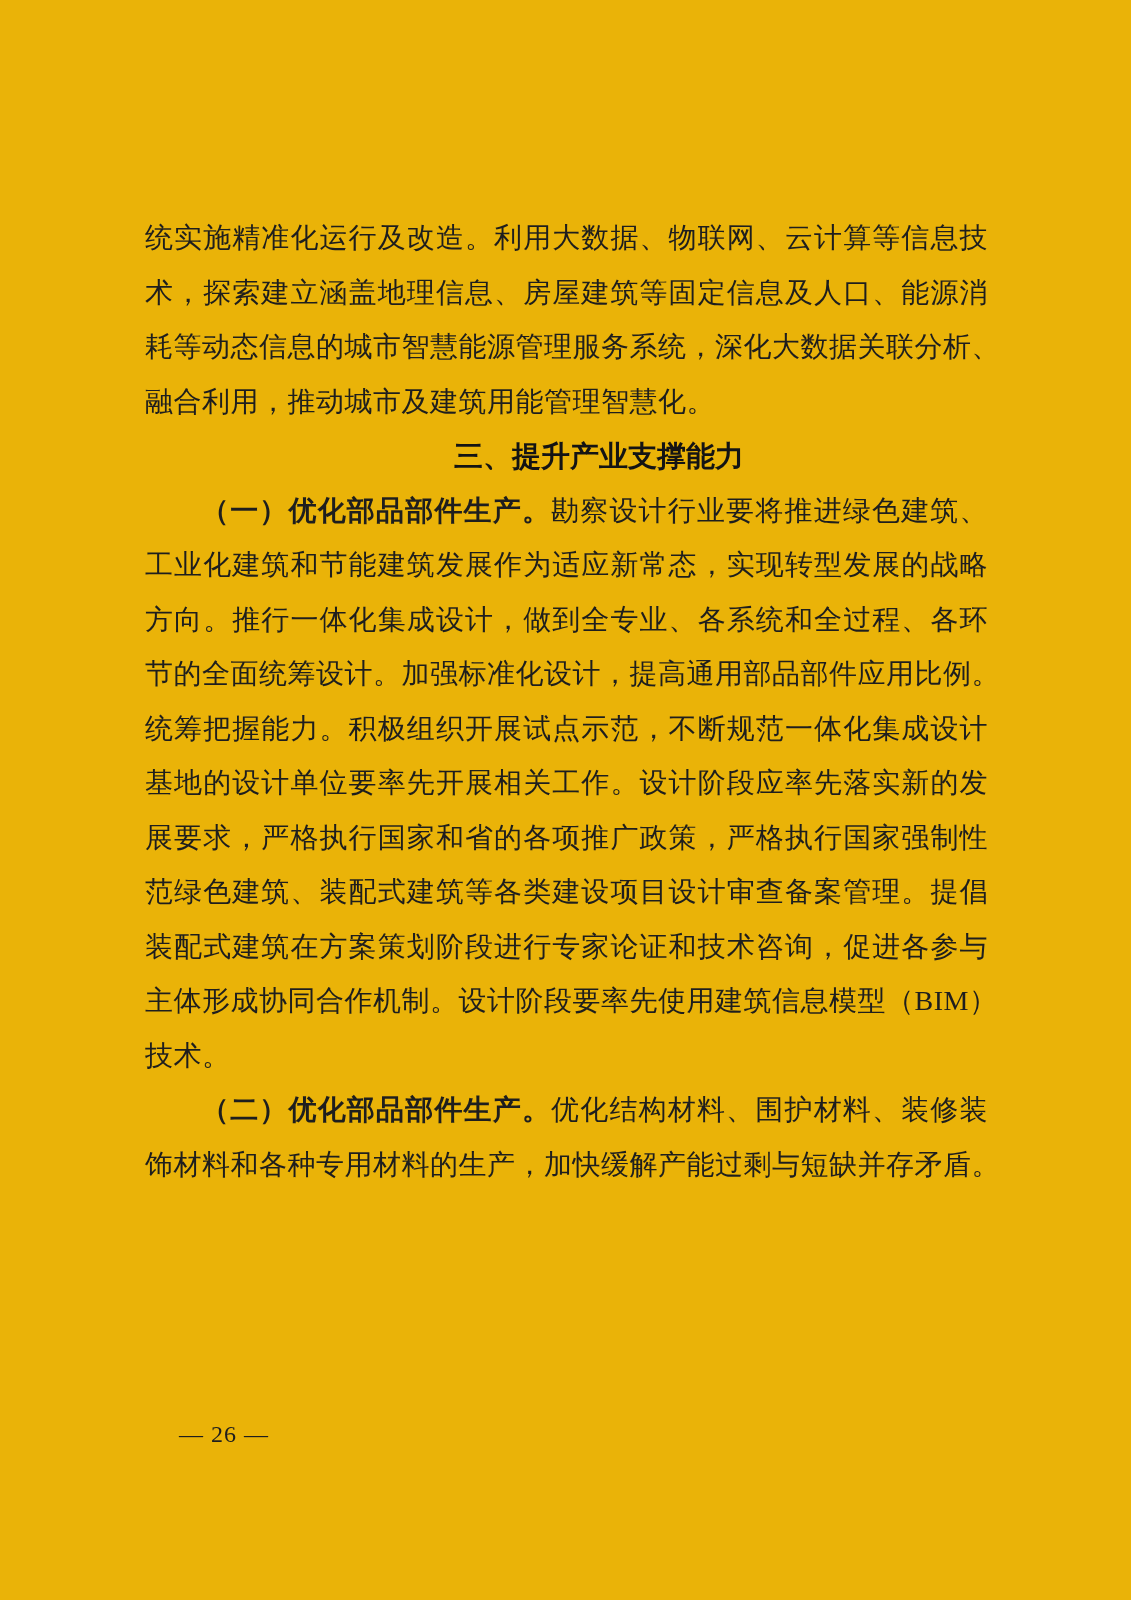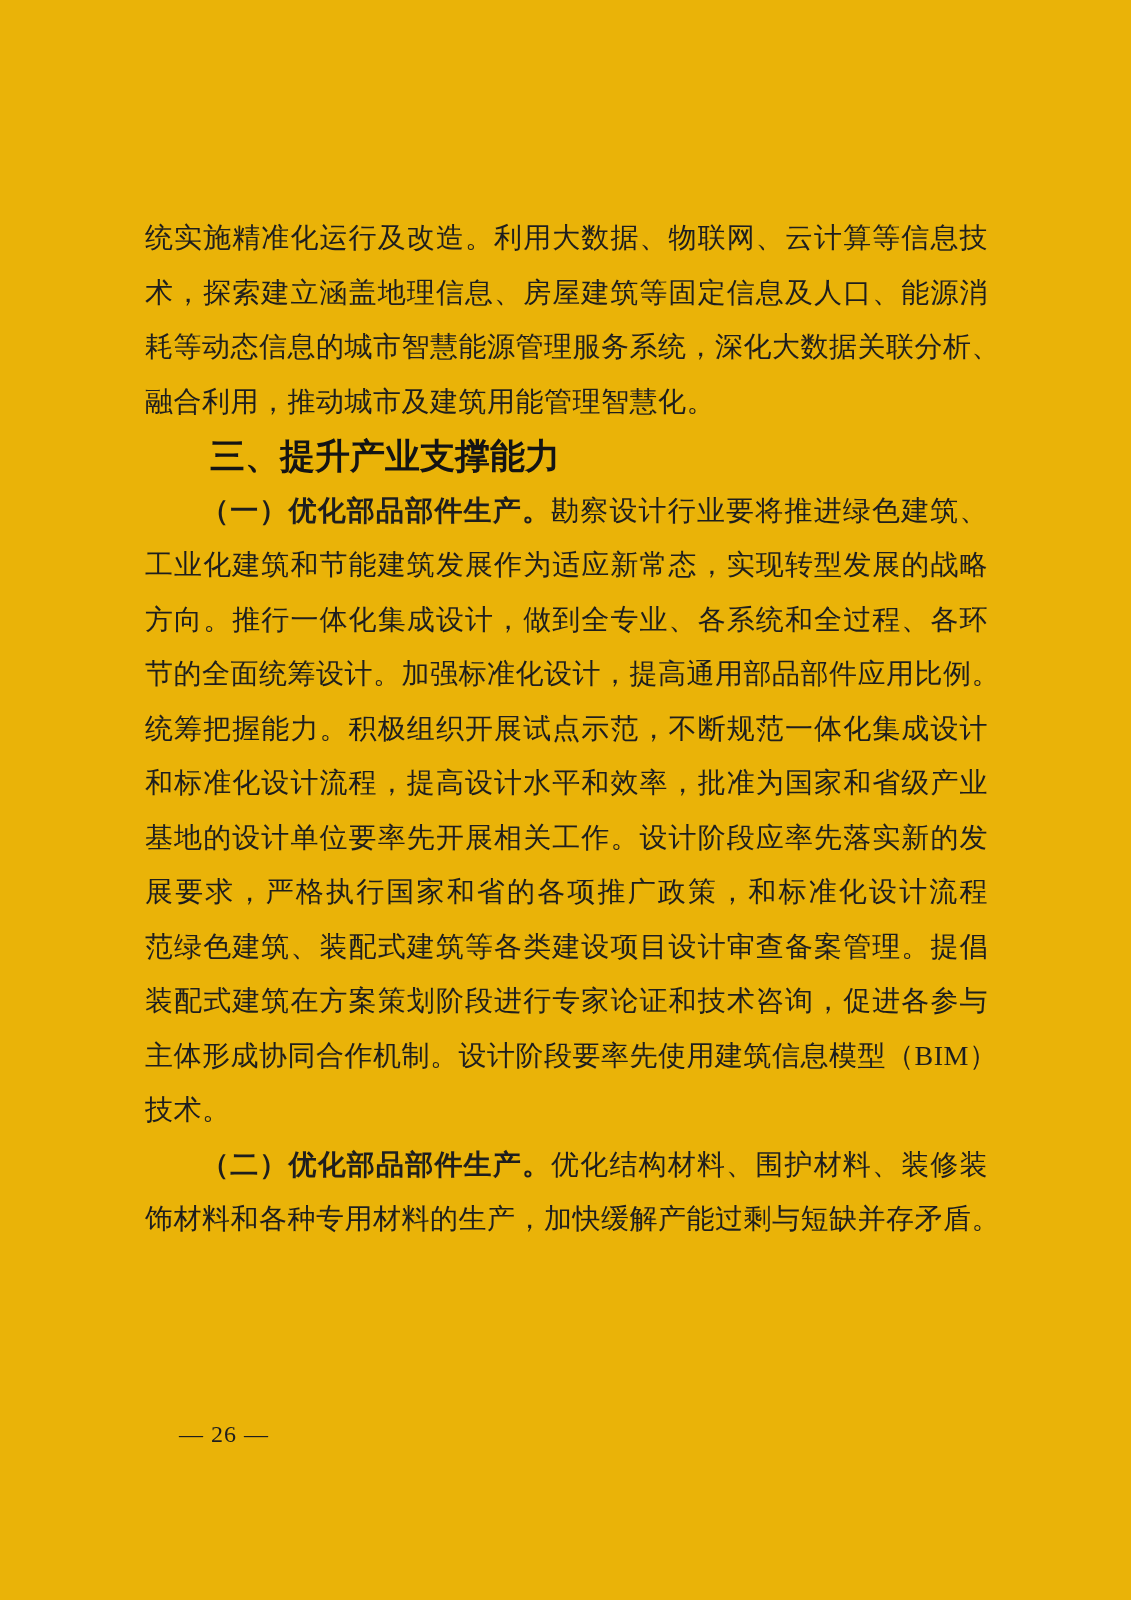--- a/index.html
+++ b/index.html
@@ -33,26 +33,27 @@
   }
   .line.indent{
     padding-left:56px;
   }
   .lead-bold{
     font-weight:bold;
   }
   .heading{
     height:54.5px;
     line-height:54.5px;
-    font-size:35px;
+    font-size:29px;
     font-weight:bold;
     font-family:"Liberation Sans","DejaVu Sans",sans-serif;
     color:#141414;
     padding-left:65px;
     white-space:nowrap;
+    text-align:center;
   }
   .page-number{
     position:absolute;
     left:179px;
     top:1416px;
     font-size:24px;
     line-height:36px;
     letter-spacing:1px;
     color:#1e1e1e;
     white-space:pre;
@@ -66,23 +67,22 @@
       <div class="line"><span>统实施精准化运行及改造。利用大数据、物联网、云计算等信息技</span></div>
       <div class="line"><span>术，探索建立涵盖地理信息、房屋建筑等固定信息及人口、能源消</span></div>
       <div class="line"><span>耗等动态信息的城市智慧能源管理服务系统，深化大数据关联分析、</span></div>
       <div class="line end"><span>融合利用，推动城市及建筑用能管理智慧化。</span></div>
       <div class="heading">三、提升产业支撑能力</div>
       <div class="line indent"><span class="lead-bold">（一）优化部品部件生产。</span><span>勘察设计行业要将推进绿色建筑、</span></div>
       <div class="line"><span>工业化建筑和节能建筑发展作为适应新常态，实现转型发展的战略</span></div>
       <div class="line"><span>方向。推行一体化集成设计，做到全专业、各系统和全过程、各环</span></div>
       <div class="line"><span>节的全面统筹设计。加强标准化设计，提高通用部品部件应用比例。</span></div>
       <div class="line"><span>统筹把握能力。积极组织开展试点示范，不断规范一体化集成设计</span></div>
-      <div class="line"><span>和标准化设计流程，提高设计水平和效率，批准为国家和省级产业</span></div>
       <div class="line"><span>基地的设计单位要率先开展相关工作。设计阶段应率先落实新的发</span></div>
-      <div class="line"><span>展要求，严格执行国家和省的各项推广政策，和标准化设计流程</span></div>
+      <div class="line"><span>展要求，严格执行国家和省的各项推广政策，严格执行国家强制性</span></div>
       <div class="line"><span>范绿色建筑、装配式建筑等各类建设项目设计审查备案管理。提倡</span></div>
       <div class="line"><span>装配式建筑在方案策划阶段进行专家论证和技术咨询，促进各参与</span></div>
       <div class="line"><span>主体形成协同合作机制。设计阶段要率先使用建筑信息模型（BIM）</span></div>
       <div class="line end"><span>技术。</span></div>
       <div class="line indent"><span class="lead-bold">（二）优化部品部件生产。</span><span>优化结构材料、围护材料、装修装</span></div>
       <div class="line"><span>饰材料和各种专用材料的生产，加快缓解产能过剩与短缺并存矛盾。</span></div>
     </div>
   <div class="page-number">— 26 —</div>
 </div>
 

